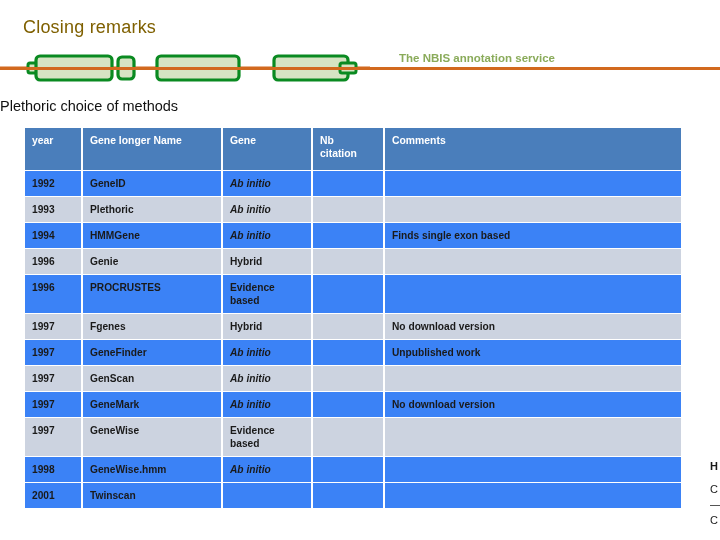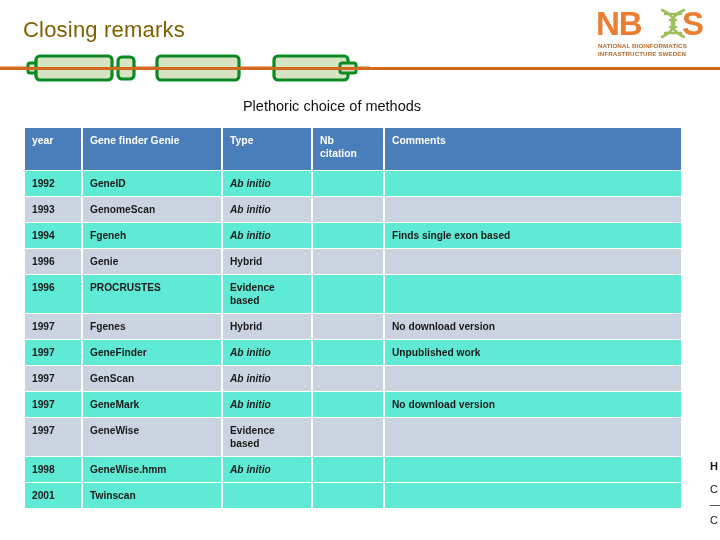--- a/index.html
+++ b/index.html
@@ -19,21 +19,21 @@
   #slide-header {
     position: absolute;
     left: 0; top: 0;
     width: 720px;
     height: 92px;
   }
   #slide-title {
     position: absolute;
     left: 23px;
     top: 17px;
-    font-size: 22px;
+    font-size: 18px;
     color: #7f6000;
     letter-spacing: 0.2px;
     white-space: nowrap;
   }
   #header-rule {
     position: absolute;
     left: 0;
     top: 67px;
     width: 720px;
     height: 3px;
@@ -82,21 +82,20 @@
     line-height: 7.6px;
     letter-spacing: 0.1px;
   }
 
   
   #subtitle {
     position: absolute;
     left: 0;
     top: 98px;
     width: 664px;
-    text-align: center;
     font-size: 14.5px;
     color: #111111;
   }
 
   
   #methods-table-wrap {
     position: absolute;
     left: 23px;
     top: 127px;
     width: 656px;
@@ -121,21 +120,21 @@
   table#methods-table td {
     color: #1a1a1a;
     text-align: left;
     vertical-align: top;
     padding: 6px 7px 6px 7px;
     line-height: 13px;
     font-weight: bold;
     font-size: 10.2px;
   }
   tr.row-dark td { background: #ccd3e0; }
-  tr.row-light td { background: #5eead4; }
+  tr.row-light td { background: #3b82f6; }
 
   td.cell-type { font-style: normal; }
   td.cell-type.italic { font-style: italic; font-weight: bold; }
 
   col.col-year     { width: 56px; }
   col.col-name     { width: 138px; }
   col.col-type     { width: 88px; }
   col.col-citation { width: 70px; }
   col.col-comments { width: 296px; }
 
@@ -169,80 +168,62 @@
     <rect x="28" y="11" width="16" height="10" rx="2" fill="#d6e4c3" stroke="#0a8a21" stroke-width="3"></rect>
     <rect x="36" y="4" width="76" height="24" rx="4" fill="#d6e4c3" stroke="#0a8a21" stroke-width="3.2"></rect>
     <rect x="118" y="5" width="16" height="22" rx="4" fill="#d6e4c3" stroke="#0a8a21" stroke-width="3.2"></rect>
     <rect x="157" y="4" width="82" height="24" rx="4" fill="#d6e4c3" stroke="#0a8a21" stroke-width="3.2"></rect>
     <rect x="274" y="4" width="74" height="24" rx="4" fill="#d6e4c3" stroke="#0a8a21" stroke-width="3.2"></rect>
     <rect x="340" y="11" width="16" height="10" rx="2" fill="#d6e4c3" stroke="#0a8a21" stroke-width="3"></rect>
   </svg>
 
   <div id="header-rule"></div>
 
-
-  <div id="nbis-logo">
-    <svg id="logo-wordmark" viewBox="0 0 118 40" xmlns="http://www.w3.org/2000/svg">
-      <text x="0" y="31" font-family="Liberation Sans, sans-serif" font-size="33" font-weight="bold" fill="#ED7D31" letter-spacing="-1">NB</text>
-      <text x="86" y="31" font-family="Liberation Sans, sans-serif" font-size="33" font-weight="bold" fill="#ED7D31">S</text>
-
-      <g stroke="#9FBF5C" stroke-width="2.6" fill="none" stroke-linecap="round">
-        <path d="M66 6 C82 13, 82 25, 66 33"></path>
-        <path d="M88 6 C72 13, 72 25, 88 33"></path>
-        <line x1="69" y1="10" x2="85" y2="10"></line>
-        <line x1="74" y1="16" x2="80" y2="16"></line>
-        <line x1="74" y1="23" x2="80" y2="23"></line>
-        <line x1="69" y1="29" x2="85" y2="29"></line>
-      </g>
-    </svg>
-    <div id="logo-sub">
-      <div>NATIONAL BIOINFORMATICS</div>
-      <div>INFRASTRUCTURE SWEDEN</div>
-    </div>
-  </div>
+  <div id="nbis-tagline">The NBIS annotation service</div>
+
 </div>
 
 <div id="subtitle">Plethoric choice of methods</div>
 
 <div id="methods-table-wrap">
   <table id="methods-table">
     <colgroup>
       <col class="col-year">
         <col class="col-name">
         <col class="col-type">
       <col class="col-citation">
         <col class="col-comments">
     </colgroup>
     <thead>
       <tr>
         <th>year</th>
-        <th>Gene finder Genie</th>
-        <th>Type</th>
+        <th>Gene longer Name</th>
+        <th>Gene</th>
         <th>Nb citation</th>
         <th>Comments</th>
       </tr>
     </thead>
     <tbody id="methods-tbody">
         <tr class="row-light">
           <td class="">1992</td>
           <td class="">GeneID</td>
           <td class="cell-type italic">Ab initio</td>
           <td class=""></td>
           <td class=""></td>
         </tr>
         <tr class="row-dark">
           <td class="">1993</td>
-          <td class="">GenomeScan</td>
+          <td class="">Plethoric</td>
           <td class="cell-type italic">Ab initio</td>
           <td class=""></td>
           <td class=""></td>
         </tr>
         <tr class="row-light">
           <td class="">1994</td>
-          <td class="">Fgeneh</td>
+          <td class="">HMMGene</td>
           <td class="cell-type italic">Ab initio</td>
           <td class=""></td>
           <td class="">Finds single exon based</td>
         </tr>
         <tr class="row-dark">
           <td class="">1996</td>
           <td class="">Genie</td>
           <td class="cell-type">Hybrid</td>
           <td class=""></td>
           <td class=""></td>

